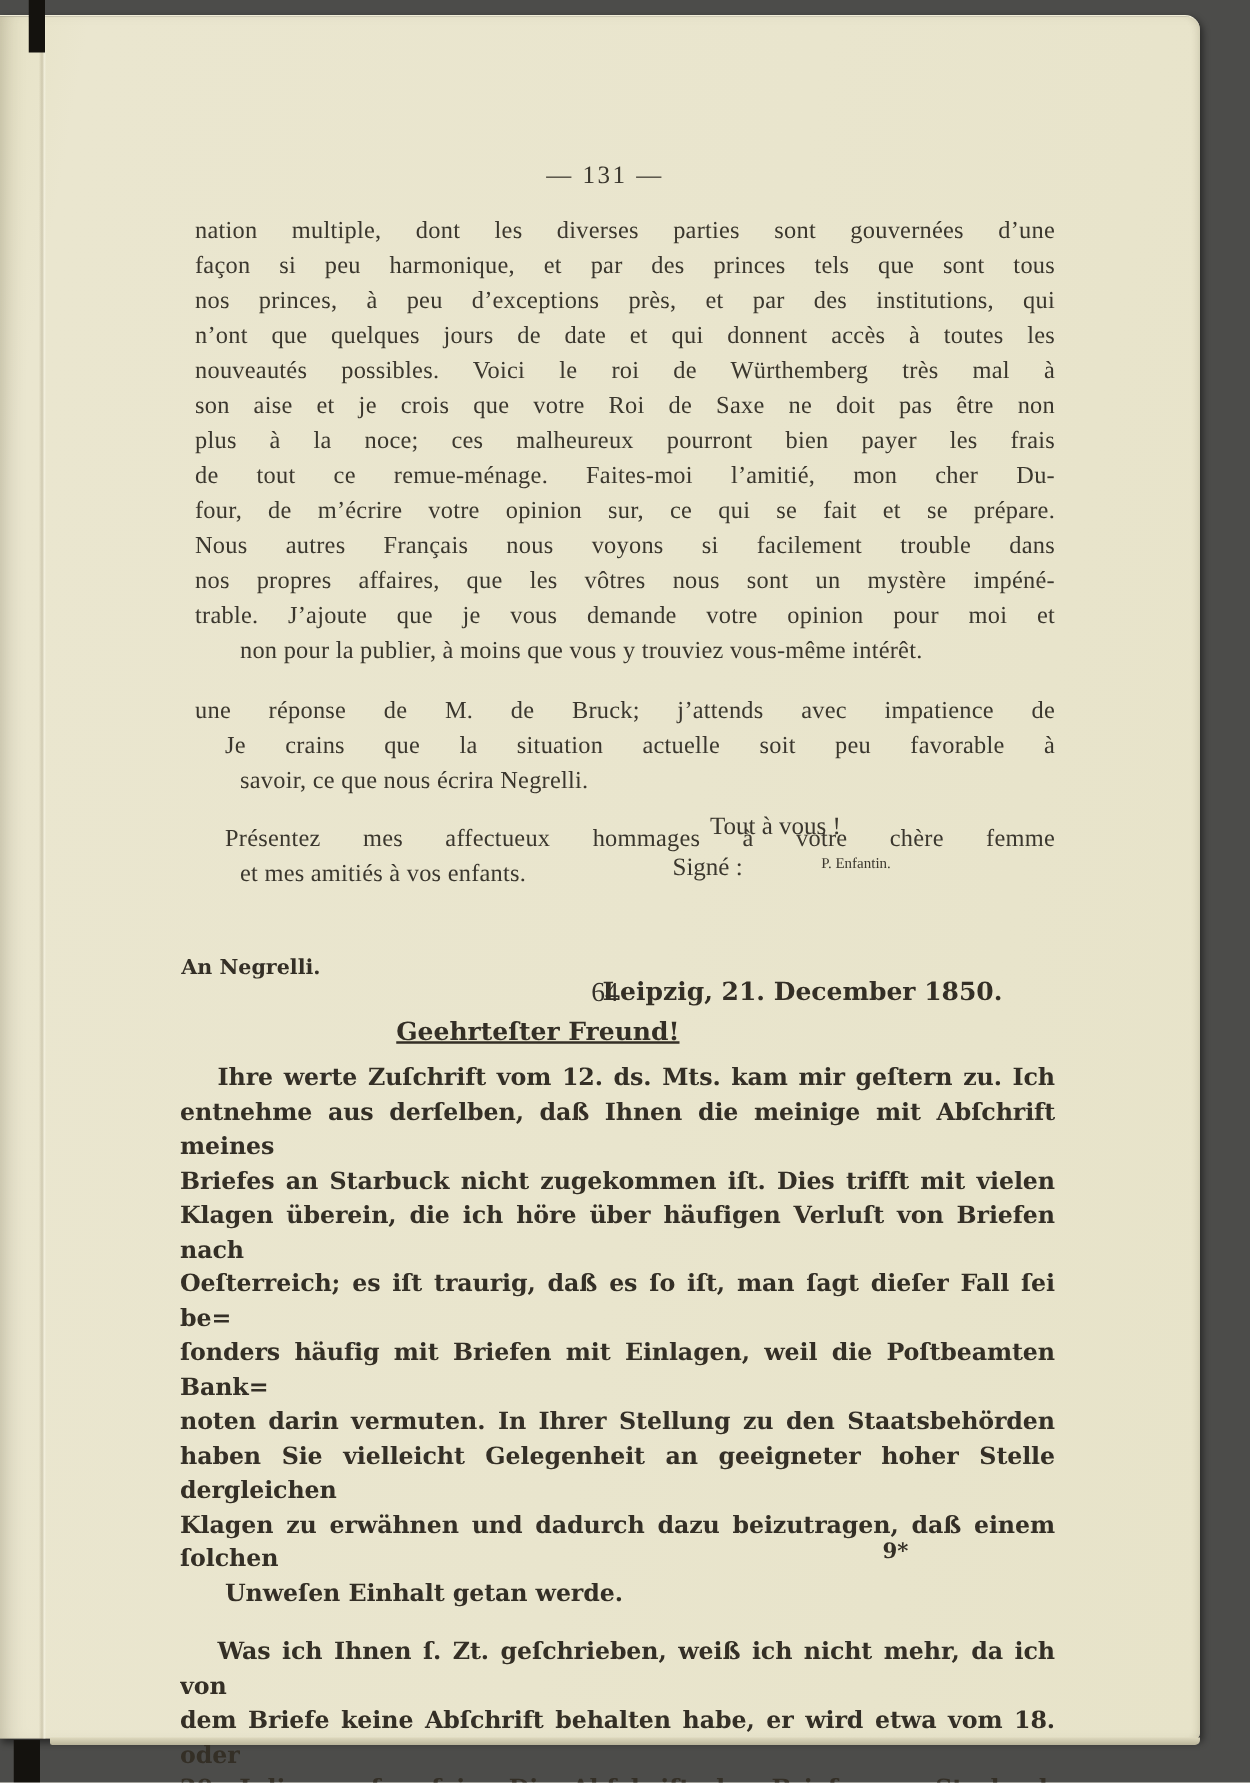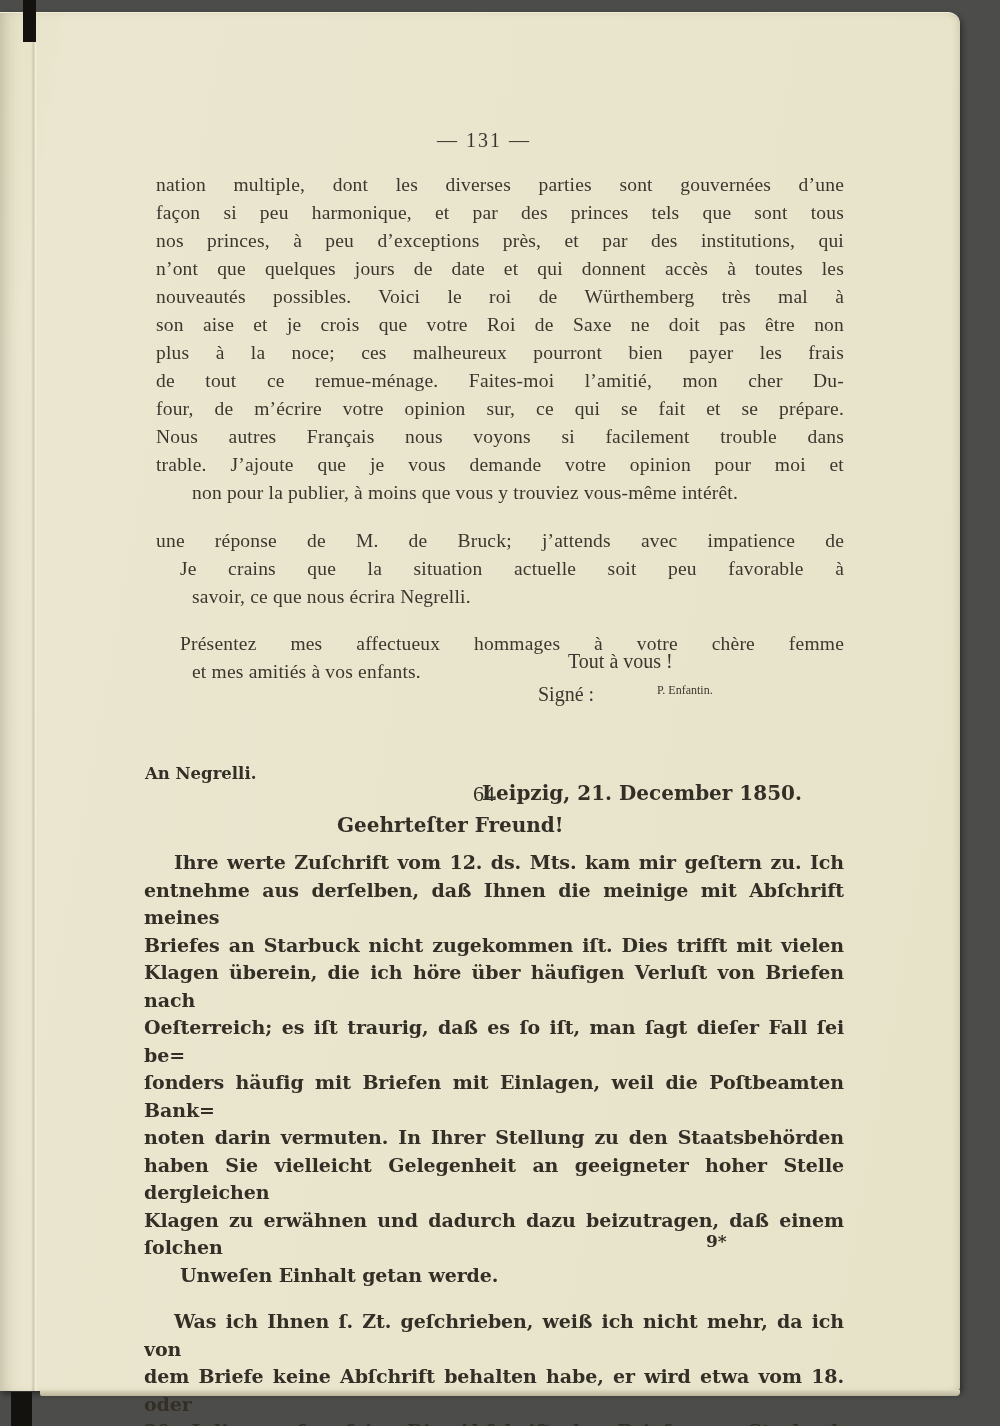--- a/index.html
+++ b/index.html
@@ -33,22 +33,22 @@
   .valediction{position:absolute;left:568px;top:637px;font-size:20px;}
   .signed-label{position:absolute;left:538px;top:670px;font-size:20px;}
   .signed-name{position:absolute;left:657px;top:670px;font-size:12px;}
 
   .letter-number{position:absolute;left:0;top:720px;width:968px;text-align:center;
          font-size:22px;color:#35312a;margin-top:48px;}
   .addressee{position:absolute;left:145px;top:751px;font-size:16.5px;
          font-family:"DejaVu Serif",serif;font-weight:700;color:#342f26;}
   .dateline{position:absolute;left:482px;top:768px;font-size:20px;
          font-family:"DejaVu Serif",serif;font-weight:700;color:#342f26;}
-  .salutation{position:absolute;left:337px;top:800px;font-size:20px;
-         font-family:"DejaVu Serif",serif;font-weight:700;color:#342f26;}
+  .salutation{position:absolute;left:317px;top:800px;font-size:20px;
+         font-family:"DejaVu Serif",serif;font-weight:700;color:#342f26;text-decoration:underline;}
   .sig-mark{position:absolute;left:706px;top:1218px;font-size:17px;
          font-family:"DejaVu Serif",serif;font-weight:700;color:#342f26;}
 </style>
 </head>
 <body>
 
 <div class="scan">
   <div class="page">
     <div class="crease"></div>
 
@@ -60,20 +60,21 @@
         <div class="line">nation multiple, dont les diverses parties sont gouvernées d’une</div>
         <div class="line">façon si peu harmonique, et par des princes tels que sont tous</div>
         <div class="line">nos princes, à peu d’exceptions près, et par des institutions, qui</div>
         <div class="line">n’ont que quelques jours de date et qui donnent accès à toutes les</div>
         <div class="line">nouveautés possibles. Voici le roi de Würthemberg très mal à</div>
         <div class="line">son aise et je crois que votre Roi de Saxe ne doit pas être non</div>
         <div class="line">plus à la noce; ces malheureux pourront bien payer les frais</div>
         <div class="line">de tout ce remue-ménage. Faites-moi l’amitié, mon cher Du-</div>
         <div class="line">four, de m’écrire votre opinion sur, ce qui se fait et se prépare.</div>
         <div class="line">Nous autres Français nous voyons si facilement trouble dans</div>
+        <div class="line">nos propres affaires, que les vôtres nous sont un mystère impéné-</div>
         <div class="line">trable.  J’ajoute que je vous demande votre opinion pour moi et</div>
         <div class="line last">non pour la publier, à moins que vous y trouviez vous-même intérêt.</div>
       <p></p>
       <p class="para">
         </p>
         <div class="line">une réponse de M. de Bruck; j’attends avec impatience de</div>
         <div class="line indent">Je crains que la situation actuelle soit peu favorable à</div>
         <div class="line last">savoir, ce que nous écrira Negrelli.</div>
       <p></p>
       <p class="para">

